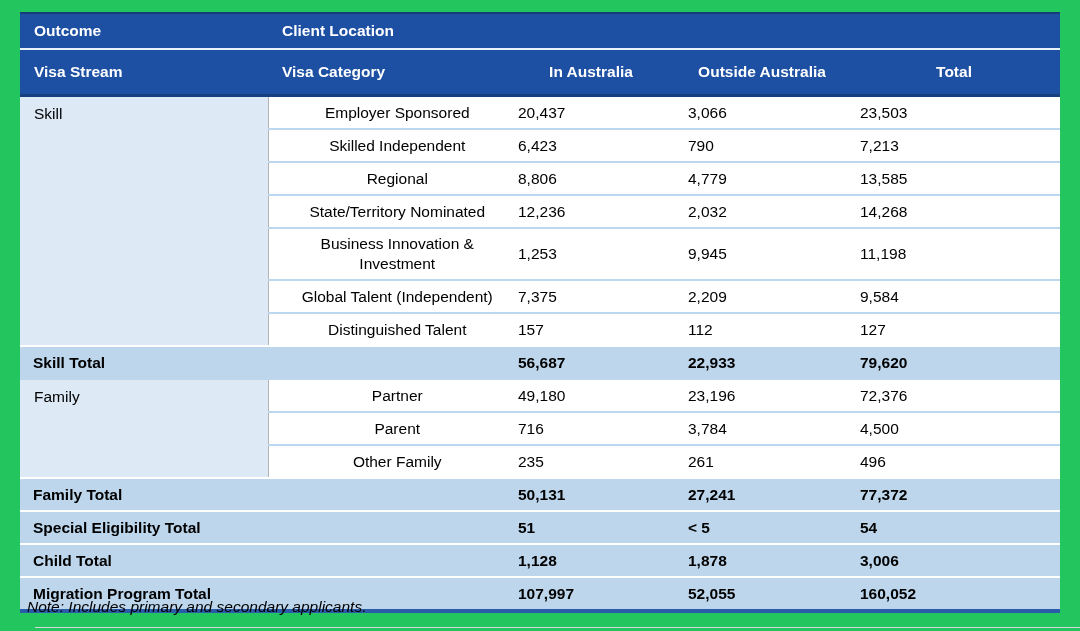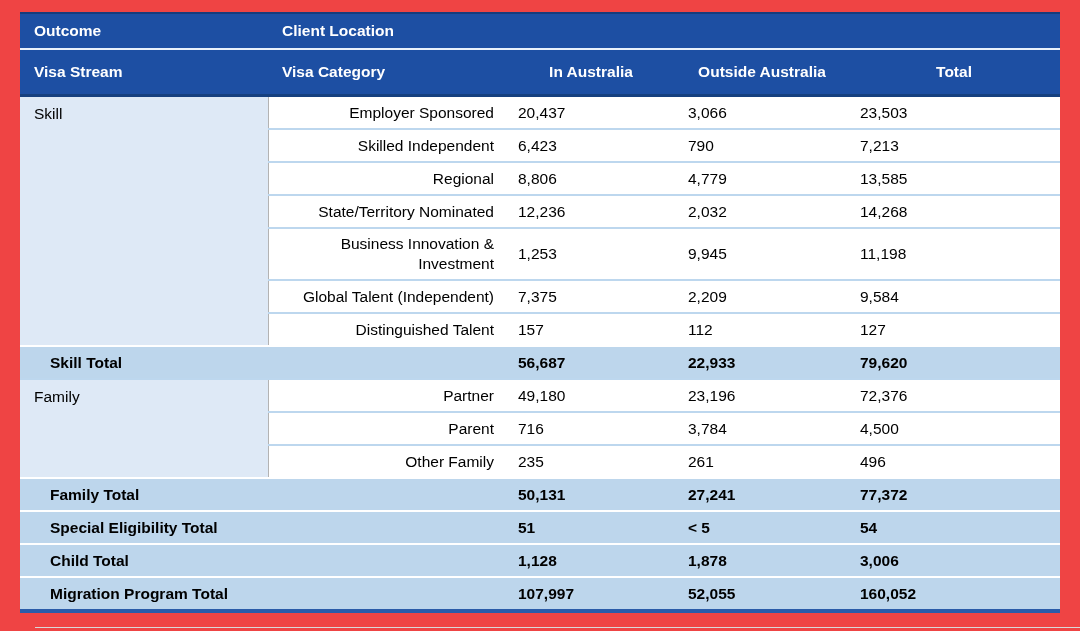--- a/index.html
+++ b/index.html
@@ -1,20 +1,20 @@
 <!DOCTYPE html>
 <html><head>
 <meta charset="utf-8">
 <style>
   html, body { margin: 0; padding: 0; background: #ffffff; }
   .page {
     position: relative;
     width: 1080px;
     height: 631px;
-    background: #ef4444;
+    background: #22c55e;
     font-family: "Liberation Sans", sans-serif;
     overflow: hidden;
   }
   table.report {
     position: absolute;
     left: 20px;
     top: 12px;
     width: 1040px;
     border-collapse: collapse;
     table-layout: fixed;
@@ -50,28 +50,28 @@
     background: #ffffff;
   }
   tbody tr.first td { border-top: none; }
   td.stream {
     background: #DEE9F6;
     font-weight: 400;
     vertical-align: top;
     border-right: 1.5px solid #B3B3B3;
     padding: 7px 14px;
   }
-  td.cat { text-align: right; padding-left: 32px; }
+  td.cat { text-align: center; padding-left: 32px; }
   td.num { }
   tr.total-row td {
     background: #BDD6EC;
     font-weight: 700;
     border-top: 2px solid #ffffff;
   }
-  tr.total-row td.total-label { text-align: left; padding-left: 30px; }
+  tr.total-row td.total-label { text-align: left; padding-left: 13px; }
   tr.final td { border-bottom: 4.5px solid #2B5CA9; }
   
   .note {
     position: absolute;
     left: 27px;
     top: 598px;
     font-size: 15.5px;
     font-style: italic;
     color: #000000;
   }
@@ -198,14 +198,15 @@
       </tr>
       <tr class="total-row final">
         <td class="total-label" colspan="2">Migration Program Total</td>
         <td class="num">107,997</td>
         <td class="num">52,055</td>
         <td class="num">160,052</td>
       </tr>
     </tbody>
   </table>
 
+  <div class="note">Note: Includes primary and secondary applicants.</div>
   <div class="footer-rule"></div>
 </div>
 
 </body></html>

